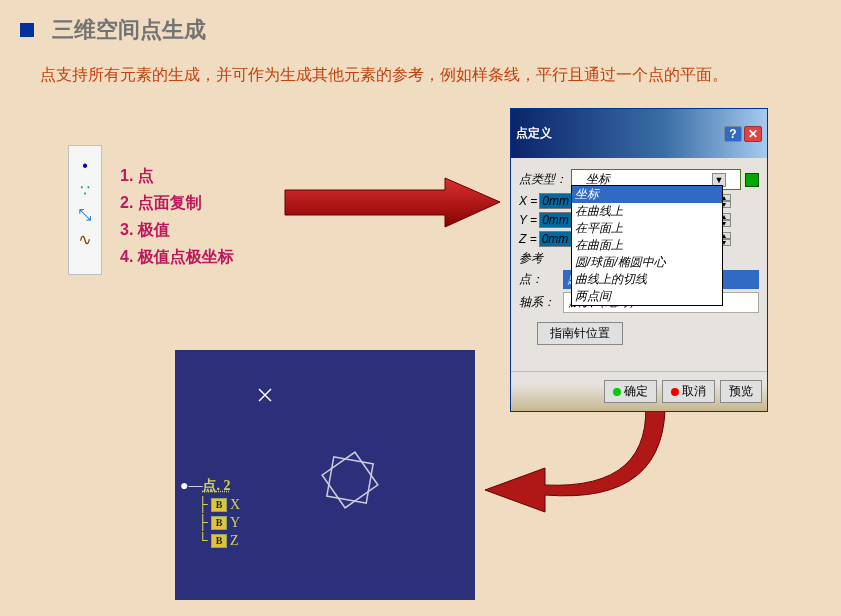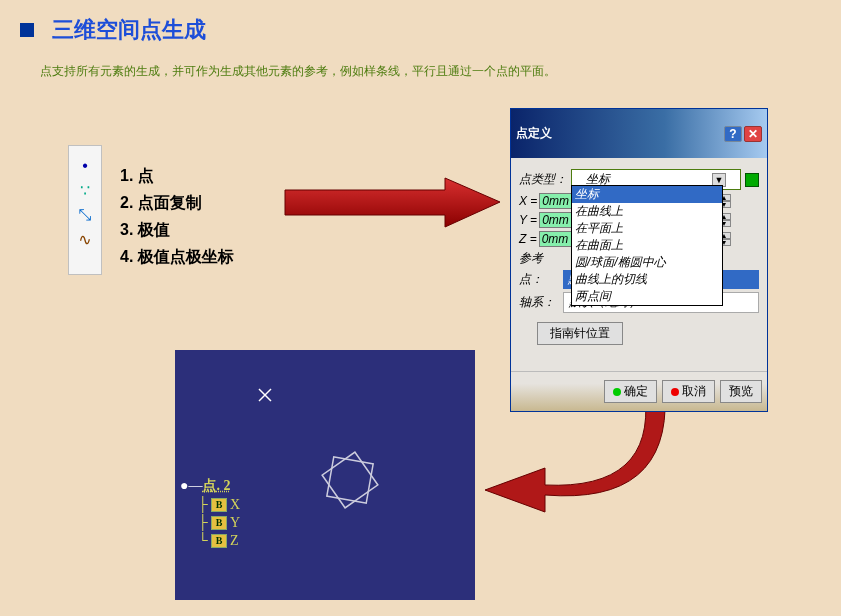--- a/index.html
+++ b/index.html
@@ -6,26 +6,26 @@
     body {
       background: #f0dcc0;
       width: 841px;
       height: 616px;
       font-family: "Microsoft YaHei", Arial, sans-serif;
       position: relative;
       overflow: hidden;
     }
     .header { display: flex; align-items: center; padding: 15px 20px 10px; }
     .bullet { width: 14px; height: 14px; background: #003399; margin-right: 18px; }
-    .title { color: #1d4ed8; font-size: 22px; font-weight: bold; }
-    .body-text { color: #4d7c0f; font-size: 12px; line-height: 1.9; padding: 5px 40px 10px; }
+    .title { color: #737373; font-size: 22px; font-weight: bold; }
+    .body-text { color: #c2410c; font-size: 16px; line-height: 1.9; padding: 5px 40px 10px; }
     .list-section { position: absolute; left: 120px; top: 160px; }
     .toolbar { position: absolute; left: 68px; top: 145px; width: 34px; height: 130px; background: #f5f5f5; border: 1px solid #c0c0c0; text-align: center; padding-top: 5px;}
     .toolbar div { font-size: 16px; margin: 6px 0; }
-    .list-item { color: #000000; font-size: 16px; font-weight: bold; margin: 6px 0; }
+    .list-item { color: #be185d; font-size: 16px; font-weight: bold; margin: 6px 0; }
     .arrow1 { position: absolute; left: 275px; top: 175px; }
     .arrow2 { position: absolute; left: 465px; top: 390px; }
     .dialog {
       position: absolute; left: 510px; top: 108px; width: 258px;
       background: #e6e3de; border: 1px solid #003399;
       font-family: "SimSun", sans-serif; font-size: 12px;
     }
     .titlebar {
       background: linear-gradient(to right, #0a246a, #3a6ea5 60%, #a6caf0);
       color: #fff; padding: 16px 5px; display: flex; align-items: center; font-weight: bold;
@@ -48,21 +48,21 @@
     .dropdown-arrow {
       width: 14px; height: 14px; background: #ddd; border: 1px solid #888;
       margin-left: auto; text-align: center; font-size: 9px; line-height: 12px;
     }
     .dropdown-list {
       position: absolute; left: -1px; top: 15px; background: #fff; width: 152px;
       border: 1px solid #000; z-index: 10;
     }
     .dropdown-list div { padding: 0 3px; }
     .dropdown-list .selected { background: #316ac5; color: #fff; }
-    .xyz-input { width: 38px; background: #86efac; border: 1px solid #7a7a7a; padding: 0 2px; margin-left: 2px; margin-right: 6px;}
+    .xyz-input { width: 38px; background: #0369a1; border: 1px solid #7a7a7a; padding: 0 2px; margin-left: 2px; margin-right: 6px;}
     .spinner { display: inline-flex; flex-direction: column; margin-left: auto; margin-right: 28px;}
     .spinner span { width: 14px; height: 7px; background: #ddd; border: 1px solid #888; font-size: 7px; text-align: center; line-height: 6px;}
     .blue-field { background: #316ac5; color: #fff; flex: 1; padding: 1px 5px; margin-left: 4px;}
     .white-field { background: #fff; border: 1px solid #aaa; flex: 1; padding: 1px 5px; margin-left: 4px;}
     .compass-btn { background: #e0e0e0; border: 1px solid #888; padding: 2px 12px; margin: 6px 0 18px 18px; display: inline-block;}
     .dialog-footer { border-top: 1px solid #bbb; padding: 8px 5px; display: flex; justify-content: flex-end; gap: 5px; background: linear-gradient(to top, #c8b890, #e6e3de 70%);}
     .dlg-btn { background: #e0e0e0; border: 1px solid #888; padding: 2px 8px; display: flex; align-items: center; gap: 3px; text-align: right;}
     .led { width: 8px; height: 8px; border-radius: 50%; display: inline-block; }
     .led.green { background: #0c0; }
     .led.red { background: #e00; }

